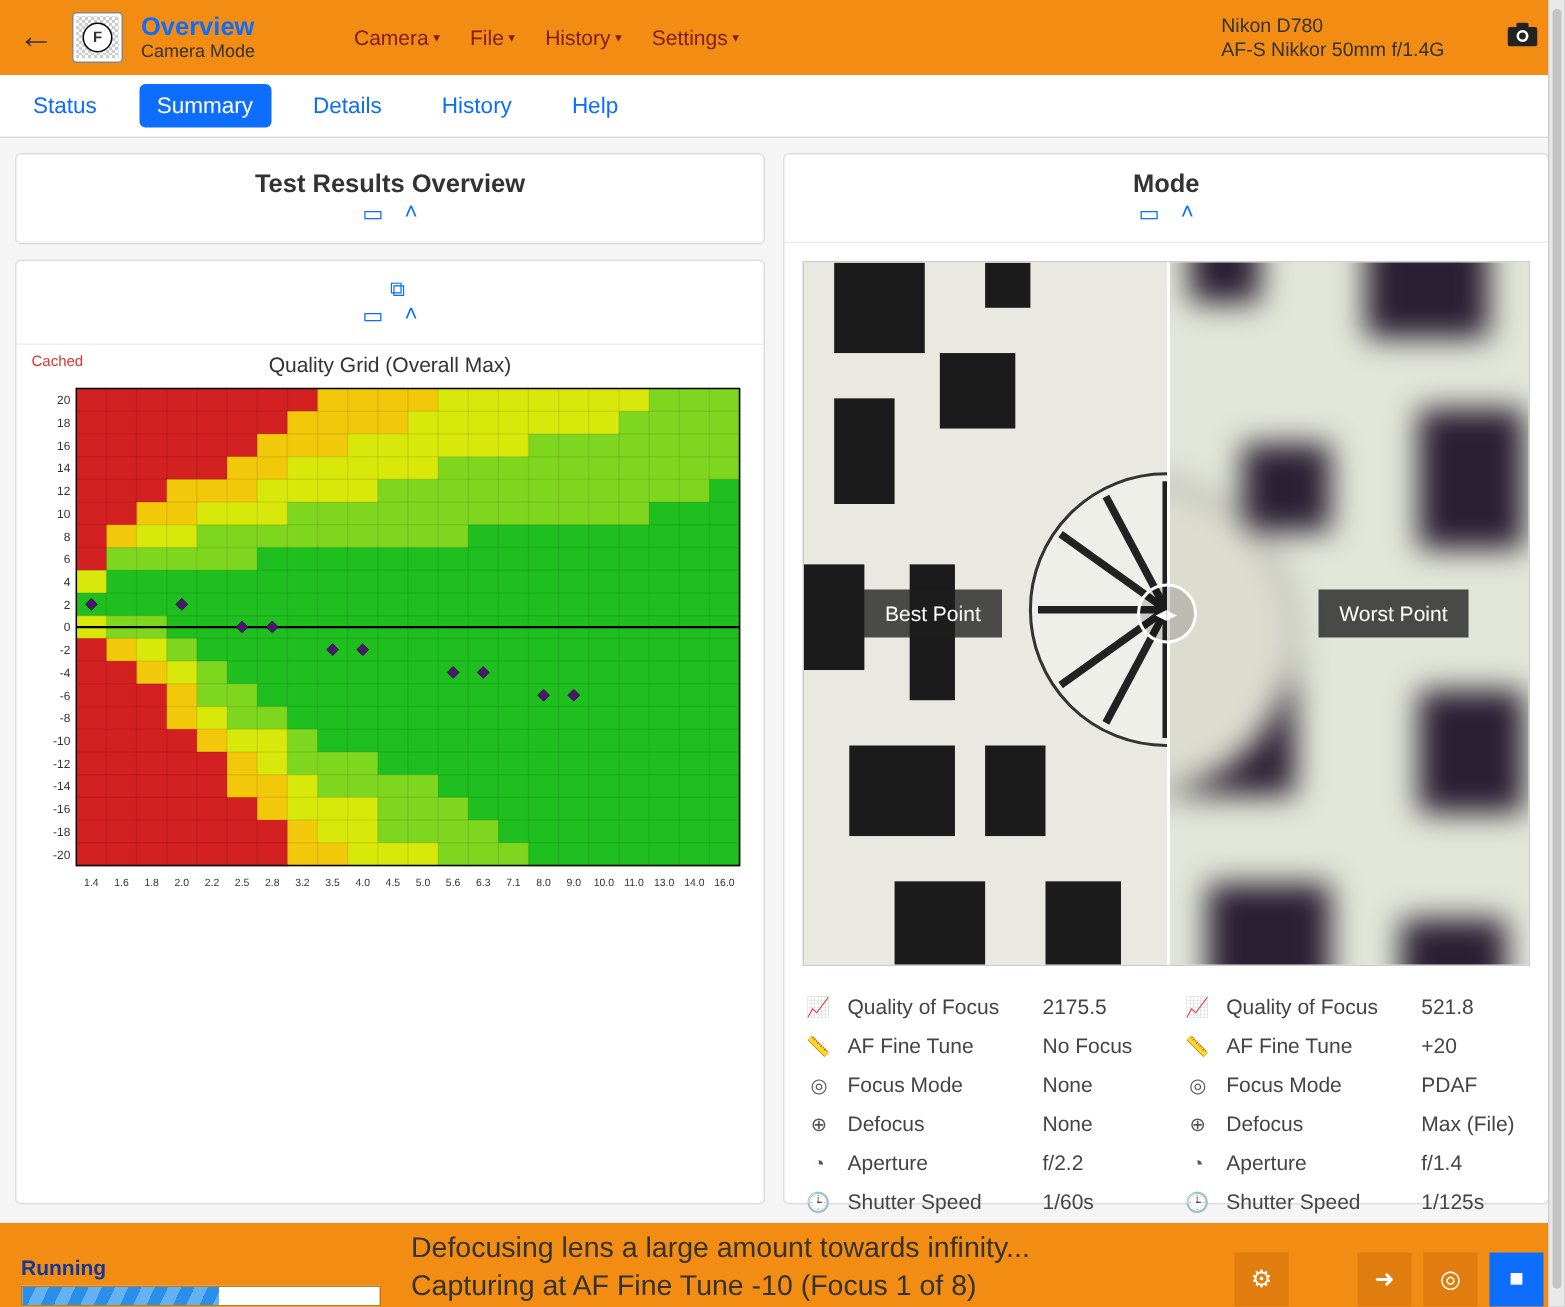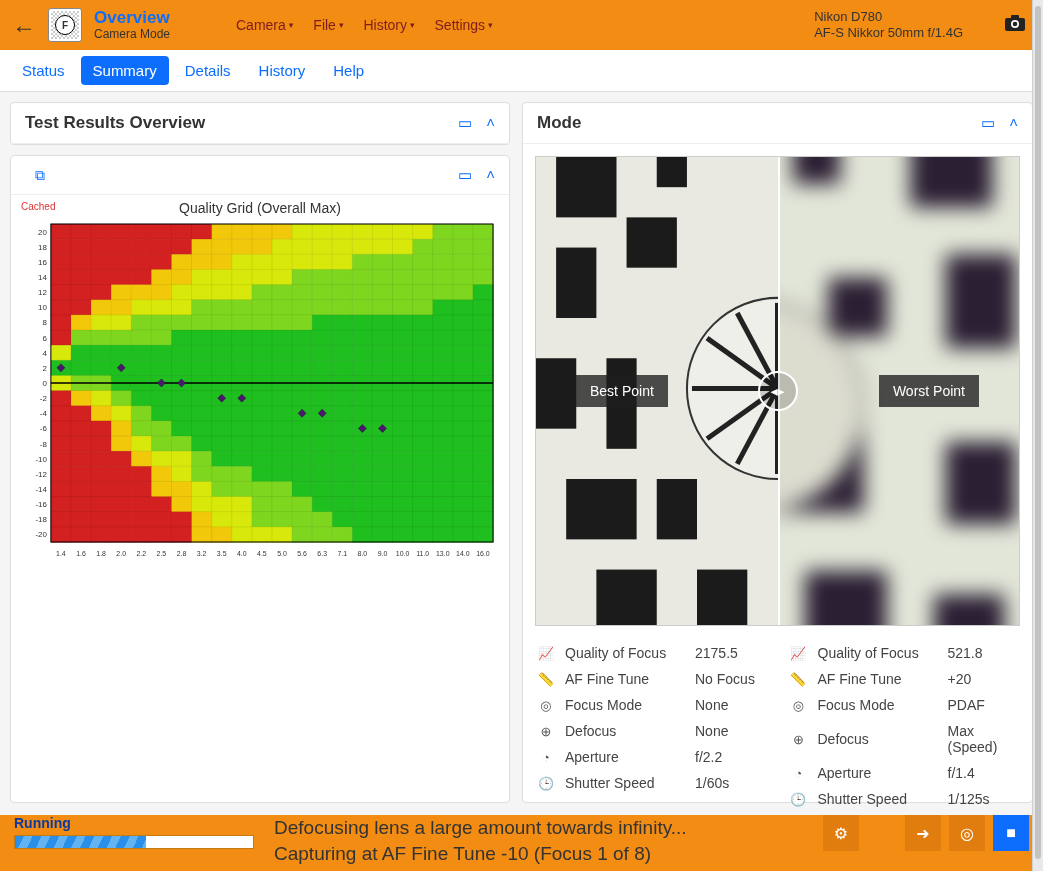--- a/index.html
+++ b/index.html
@@ -12,30 +12,30 @@
 .logo span { position:relative; background:#fff; border-radius:50%; width:20px; height:20px; display:flex; align-items:center; justify-content:center; border:1px solid #000; }
 .app-title-block { display:flex; flex-direction:column; line-height:1.15; min-width:110px; }
 .app-title { color:#0d6efd; font-weight:600; font-size:17px; }
 .app-sub { color:#333; font-size:12px; }
 .top-menus { display:flex; gap:20px; margin-left:20px; flex:1; }
 .top-menu { color:#7f1d1d; font-size:14px; cursor:pointer; display:flex; align-items:center; gap:3px; }
 .top-menu .caret { font-size:9px; }
 .camera-info { display:flex; flex-direction:column; font-size:13px; line-height:1.25; margin-right:30px; }
 .cam-icon { font-size:18px; margin-right:6px; }
 
-.tabbar { background:#fff; border-bottom:1px solid #ddd; display:flex; gap:4px; padding:6px 10px; align-items:flex-start; }
+.tabbar { background:#fff; border-bottom:1px solid #ddd; display:flex; gap:16px; padding:6px 10px; align-items:flex-start; }
 .tab { color:#0d6efd; padding:6px 12px; border-radius:4px; cursor:pointer; font-size:15px; }
 .tab.active { background:#0d6efd; color:#fff; }
 
 .content { display:flex; gap:12px; padding:10px; height: calc(100vh - 50px - 44px - 56px); overflow:hidden; }
 .col-left { width: 500px; display:flex; flex-direction:column; gap:10px; }
 .col-right { flex:1; display:flex; flex-direction:column; }
 
 .panel { background:#fff; border:1px solid #ddd; border-radius:4px; }
-.panel-head { display:flex; align-items:center; padding:10px 14px; border-bottom:1px solid #eee; }
+.panel-head { display:flex; align-items:center; padding:10px 14px; border-bottom:1px solid #eee;flex-direction:column; }
 .panel-head h3 { flex:1; font-weight:600; font-size:17px; color:#333; }
 .panel-icons { display:flex; gap:14px; color:#0d6efd; font-size:15px; }
 .panel-icons span { cursor:pointer; }
 .panel-body { padding:12px 14px; }
 
 table.results { width:100%; border-collapse:collapse; border:1px solid #ddd; }
 table.results th, table.results td { text-align:left; padding:8px 10px; border:1px solid #ddd; }
 table.results th { background:#fafafa; font-weight:600; }
 
 .chart-panel .panel-body { padding:6px 10px 14px; }
@@ -57,21 +57,21 @@
 .divider { position:absolute; top:0; bottom:0; left:50%; width:2px; background:#fff; }
 .divider-handle { position:absolute; top:50%; left:50%; transform:translate(-50%,-50%); width:40px; height:40px; border:2px solid #fff; border-radius:50%; display:flex; align-items:center; justify-content:center; color:#fff; font-size:14px; background:rgba(0,0,0,0.15); cursor:ew-resize; }
 
 .metrics { display:flex; gap:20px; margin-top:14px; }
 .metrics-col { flex:1; }
 .metric-row { display:flex; align-items:center; gap:10px; padding:5px 2px; font-size:14px; color:#444; }
 .metric-row .mi { width:18px; text-align:center; color:#555; font-size:13px; }
 .metric-row .ml { flex:0 0 120px; }
 .metric-row .mv { flex:1; }
 
-.footer { position:fixed; left:0; right:0; bottom:0; height:56px; background:#f28c13; display:flex; align-items:flex-start; padding:0 14px; gap:20px; }
+.footer { position:fixed; left:0; right:0; bottom:0; height:56px; background:#f28c13; display:flex; align-items:flex-end; padding:0 14px; gap:20px; }
 .running-block { display:flex; flex-direction:column; gap:4px; min-width:240px; }
 .running-label { color:#0d3a9c; font-weight:600; font-size:14px; }
 .progress { width:240px; height:14px; background:#fff; border:1px solid #c57a12; position:relative; }
 .progress-fill { position:absolute; left:0; top:0; bottom:0; width:55%; background: repeating-linear-gradient(115deg,#2a8fe8 0 8px,#63b3f3 8px 16px); }
 .status-lines { display:flex; flex-direction:column; font-size:19px; color:#333; line-height:1.35; flex:1; }
 .footer-btns { display:flex; gap:8px; }
 .fbtn { width:36px; height:36px; background:#e07d0e; display:flex; align-items:center; justify-content:center; color:#fff; font-size:16px; cursor:pointer; }
 .fbtn.blue { background:#0d6efd; }
 
 .scroll-edge { position:fixed; right:0; top:0; bottom:0; width:11px; background:#e9e9e9; border-left:1px solid #cfcfcf; }
@@ -843,21 +843,21 @@
               <span class="mv">+20</span>
             </div>
           <div class="metric-row">
               <span class="mi">◎</span>
               <span class="ml">Focus Mode</span>
               <span class="mv">PDAF</span>
             </div>
           <div class="metric-row">
               <span class="mi">⊕</span>
               <span class="ml">Defocus</span>
-              <span class="mv">Max (Speed)</span>
+              <span class="mv">Max (File)</span>
             </div>
           <div class="metric-row">
               <span class="mi">◔</span>
               <span class="ml">Aperture</span>
               <span class="mv">f/1.4</span>
             </div>
           <div class="metric-row">
               <span class="mi">🕒</span>
               <span class="ml">Shutter Speed</span>
               <span class="mv">1/125s</span>

